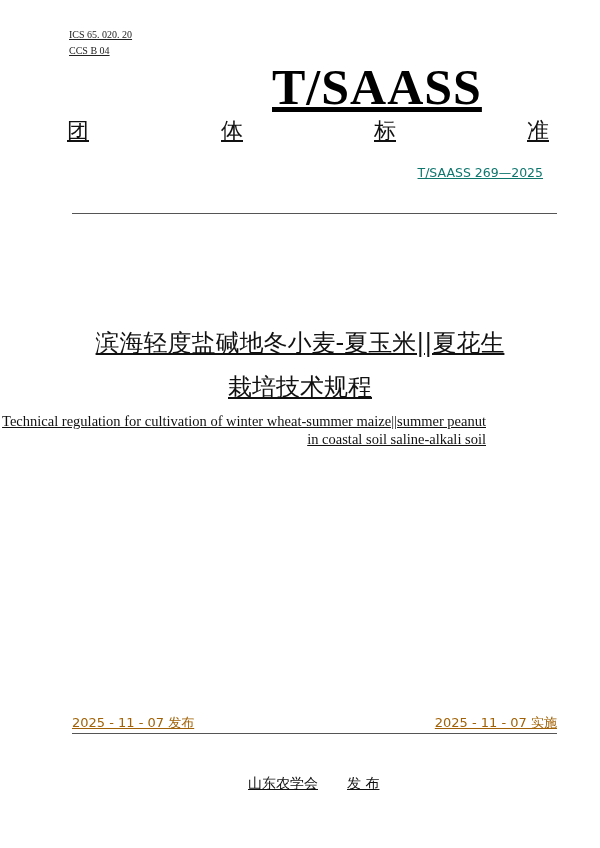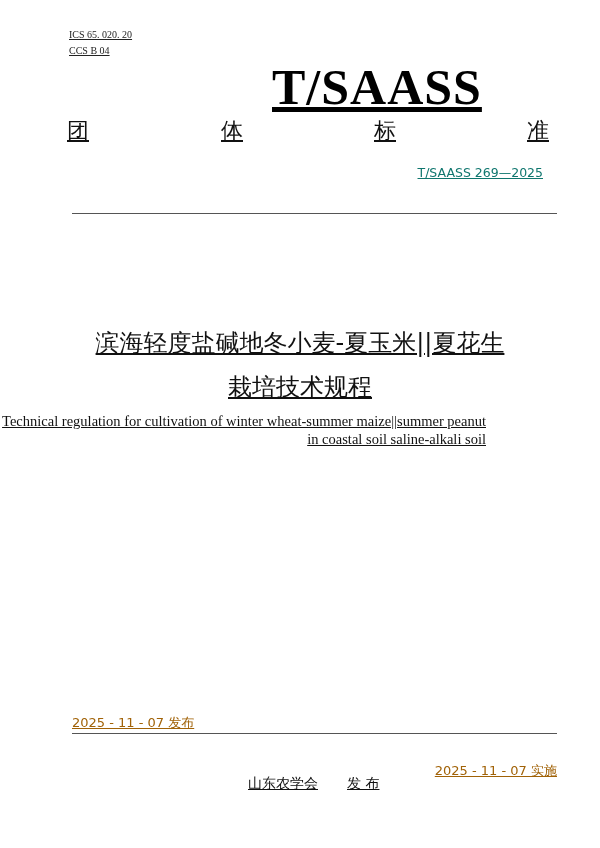--- a/index.html
+++ b/index.html
@@ -34,20 +34,20 @@
 
   <div class="rule" style="left:72px; top:213px; width:485px;"></div>
 
   <div class="abs title-cn" style="top:327px;">滨海轻度盐碱地冬小麦-夏玉米||夏花生</div>
   <div class="abs title-cn" style="top:371px;">栽培技术规程</div>
 
   <div class="abs title-en" style="top:413px;">Technical regulation for cultivation of winter wheat-summer maize||summer peanut</div>
   <div class="abs title-en" style="top:431px;">in coastal soil saline-alkali soil</div>
 
   <div class="abs date" style="left:72px; top:714px;">2025 - 11 - 07 发布</div>
-  <div class="abs date" style="right:43px; top:714px;margin-top:48px;">2025 - 11 - 07 实施</div>
+  <div class="abs date" style="right:43px; top:714px;">2025 - 11 - 07 实施</div>
 
   <div class="rule" style="left:72px; top:733px; width:485px;"></div>
 
   <div class="abs publisher" style="left:240px; top:775px;">山东农学会</div>
   <div class="abs publisher" style="left:339px; top:775px;text-align:right;">发  布</div>
 
 </div>
 
 </body></html>

